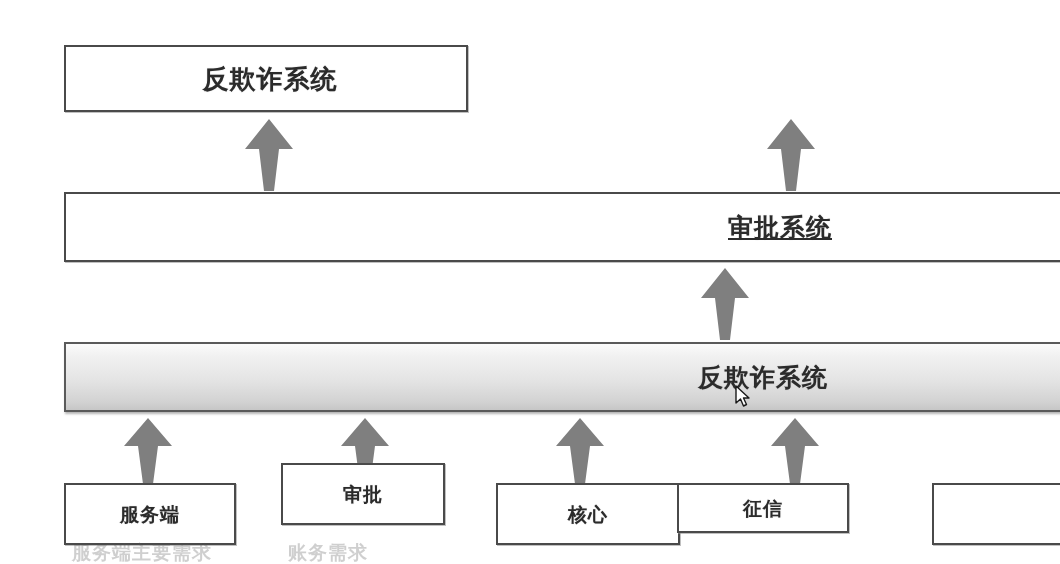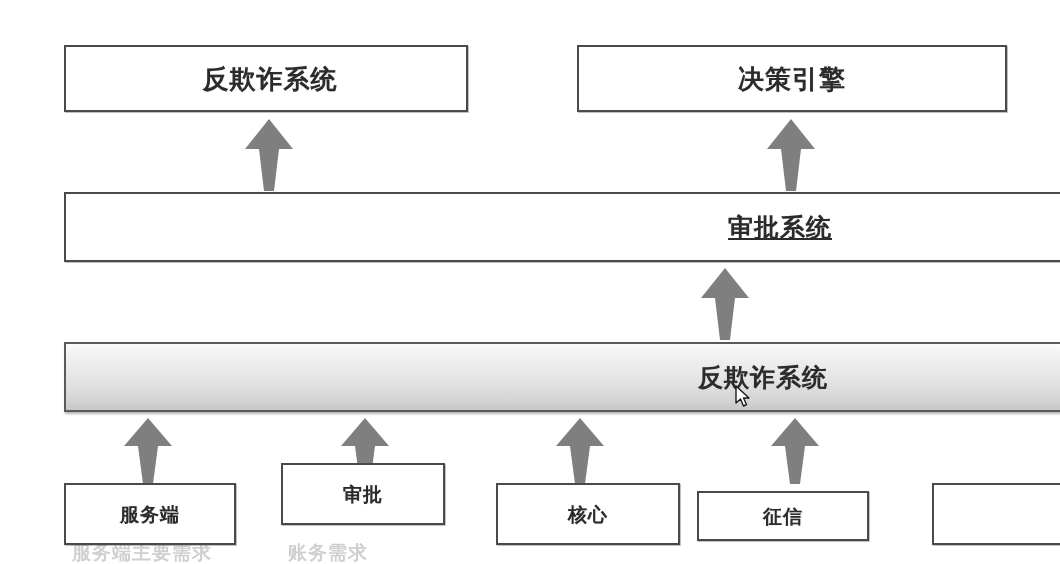--- a/index.html
+++ b/index.html
@@ -94,23 +94,20 @@
 </style>
 </head>
 <body>
 
 <div id="canvas">
 
   <div class="node top-node" style="left:64px; top:45px; width:404px; height:67px;padding-left:8px;">
     <span class="label">反欺诈系统</span>
   </div>
 
-  <div class="node top-node" style="left:577px; top:45px; width:430px; height:67px;">
-    <span class="label">决策引擎</span>
-  </div>
 
   <div class="arrow" style="left:243px; top:119px; width:52px; height:72px;">
     <svg width="52" height="72" viewBox="0 0 52 72">
       <polygon points="26,0 50,30 36,30 31,72 21,72 16,30 2,30" fill="#7f7f7f"></polygon>
     </svg>
   </div>
 
   <div class="arrow" style="left:765px; top:119px; width:52px; height:72px;">
     <svg width="52" height="72" viewBox="0 0 52 72">
       <polygon points="26,0 50,30 36,30 31,72 21,72 16,30 2,30" fill="#7f7f7f"></polygon>
@@ -157,21 +154,21 @@
   </div>
 
   <div class="node leaf-node" style="left:281px; top:463px; width:164px; height:62px;">
     <span class="label">审批</span>
   </div>
 
   <div class="node leaf-node" style="left:496px; top:483px; width:184px; height:62px;">
     <span class="label">核心</span>
   </div>
 
-  <div class="node leaf-node" style="left:697px; top:483px; width:172px; height:50px;margin-top:8px;">
+  <div class="node leaf-node" style="left:677px; top:483px; width:172px; height:50px;">
     <span class="label">征信</span>
   </div>
 
   <div class="node leaf-node" style="left:932px; top:483px; width:172px; height:62px;">
     <span class="label"></span>
   </div>
 
   <div class="ghost-row" style="top:540px;">
     <span class="ghost-item" style="left:72px;">服务端主要需求</span>
     <span class="ghost-item" style="left:288px;">账务需求</span>

